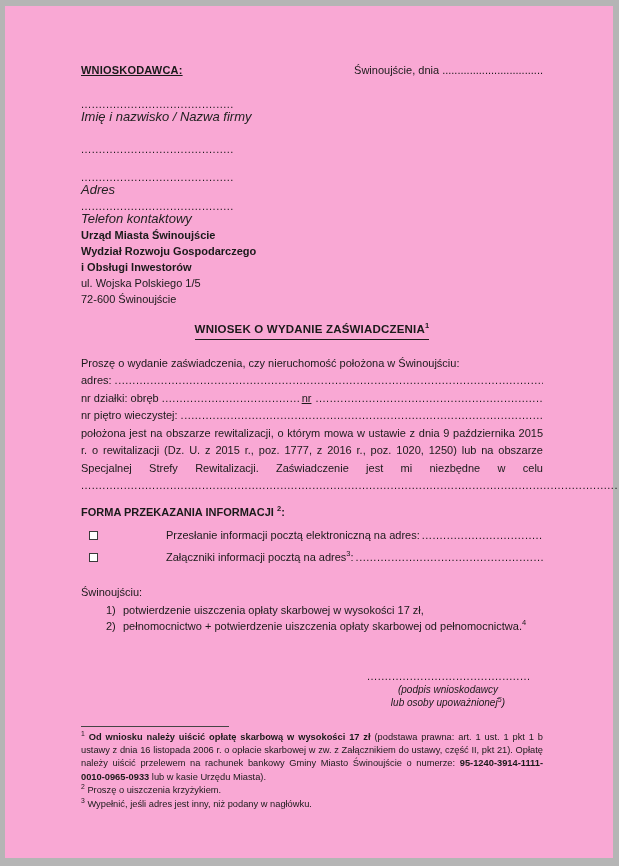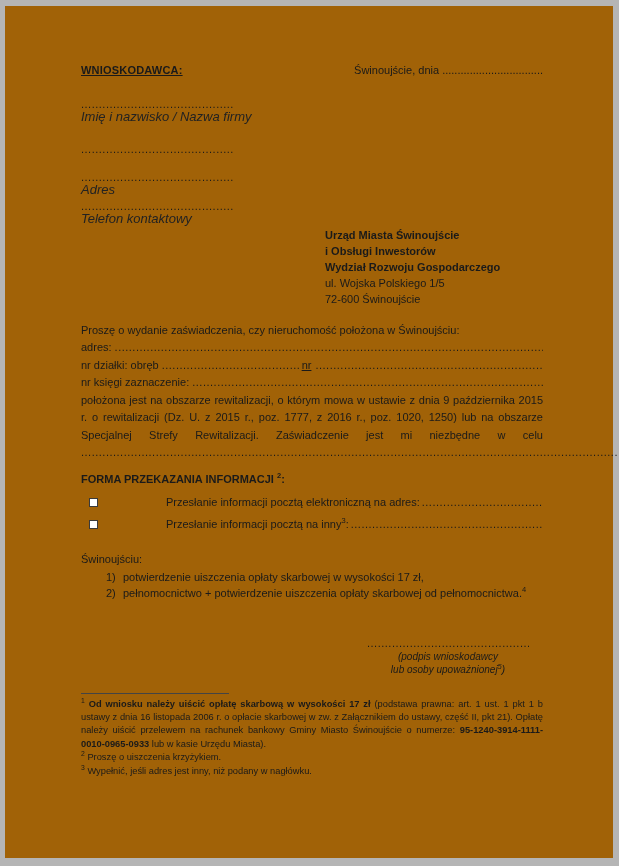--- a/index.html
+++ b/index.html
@@ -5,38 +5,38 @@
   html,body{margin:0;padding:0;}
   body{
     width:619px;height:866px;
     background:#b5b5b5;
     font-family:"Liberation Sans","DejaVu Sans",sans-serif;
     color:#1a1a1a;
     position:relative;
   }
   .page{
     position:absolute;left:5px;top:6px;width:608px;height:852px;
-    background:#a16207;
+    background:#f9a8d4;
   }
   .content{
     padding:56px 70px 0 76px;
     font-size:11px;line-height:17px;
   }
   .bold{font-weight:bold;}
   .row{display:flex;justify-content:space-between;align-items:flex-start;}
   .applicant-label{font-weight:bold;text-decoration:underline;letter-spacing:.2px;}
   .date-line{white-space:nowrap;}
   .dots{white-space:nowrap;overflow:hidden;letter-spacing:.5px;color:#1a1a1a;}
   .field-dots{display:block;width:152px;height:13px;line-height:13px;margin-top:0;}
   .field-label{font-style:italic;font-size:13px;line-height:11px;min-height:11px;color:#222;}
   .f1{margin-top:19px;}
   .f2{margin-top:21px;}
   .f3{margin-top:15px;}
   .f4{margin-top:5px;}
-  .recipient{margin-left:244px;margin-top:3px;line-height:16px;}
+  .recipient{margin-top:3px;line-height:16px;}
   .doc-title{margin-top:14px;text-align:center;}
   .doc-title .t{
     display:inline-block;font-weight:bold;font-size:11.5px;
     border-bottom:1.4px solid #1a1a1a;padding-bottom:1px;letter-spacing:.2px;
   }
   sup{font-size:7.5px;line-height:0;vertical-align:super;}
   .request{margin-top:15px;}
   .leader-row{display:flex;line-height:17.5px;height:17.5px;overflow:hidden;}
   .leader-row .lbl{white-space:nowrap;padding-right:3px;}
   .leader-row .fill{flex:1;}
@@ -88,41 +88,44 @@
       <span class="dots field-dots">..............................................................................................................................................................................................................................................................................................................</span>
       <div class="field-label">Adres</div>
     </div>
     <div class="f4">
       <span class="dots field-dots">..............................................................................................................................................................................................................................................................................................................</span>
       <div class="field-label">Telefon kontaktowy</div>
     </div>
 
     <div class="recipient">
       <div class="bold">Urząd Miasta Świnoujście</div>
+      <div class="bold">Wydział Rozwoju Gospodarczego</div>
       <div class="bold">i Obsługi Inwestorów</div>
-      <div class="bold">Wydział Rozwoju Gospodarczego</div>
       <div>ul. Wojska Polskiego 1/5</div>
       <div>72-600 Świnoujście</div>
     </div>
 
+    <div class="doc-title">
+      <span class="t"><span>WNIOSEK O WYDANIE ZAŚWIADCZENIA</span><sup>1</sup></span>
+    </div>
 
     <div class="request">
       <div>Proszę o wydanie zaświadczenia, czy nieruchomość położona w Świnoujściu:</div>
       <div class="leader-row">
         <span class="lbl">adres:</span>
         <span class="dots fill">..............................................................................................................................................................................................................................................................................................................</span>
       </div>
       <div class="leader-row">
         <span class="lbl">nr działki: obręb</span>
         <span class="dots fixed">..............................................................................................................................................................................................................................................................................................................</span>
         <span class="lbl mid">nr</span>
         <span class="dots fill">..............................................................................................................................................................................................................................................................................................................</span>
       </div>
       <div class="leader-row">
-        <span class="lbl">nr księgi zaznaczenie:</span>
+        <span class="lbl">nr piętro wieczystej:</span>
         <span class="dots fill">..............................................................................................................................................................................................................................................................................................................</span>
       </div>
       <div class="just"><span>położona jest na obszarze rewitalizacji, o którym mowa w ustawie z dnia 9 października 2015 r. o rewitalizacji (Dz. U. z 2015 r., poz. 1777, z 2016 r., poz. 1020, 1250) lub na obszarze Specjalnej Strefy Rewitalizacji. Zaświadczenie jest mi niezbędne w celu </span><span class="celu-dots">..........................................................................................................................................................................</span></div>
     </div>
 
     <div class="section-heading"><span>FORMA PRZEKAZANIA INFORMACJI </span><sup>2</sup><span>:</span></div>
 
     <div class="options">
       <div class="option">
         <span class="checkbox"></span>
@@ -130,21 +133,21 @@
           <div class="option-line">
             <span class="lbl">Przesłanie informacji pocztą elektroniczną na adres:</span>
             <span class="dots fill">..............................................................................................................................................................................................................................................................................................................</span>
           </div>
         </div>
       </div>
       <div class="option">
         <span class="checkbox"></span>
         <div class="option-body">
           <div class="option-line">
-            <span class="lbl"><span>Przesłanie informacji pocztą na inny</span><sup>3</sup><span>:</span></span>
+            <span class="lbl"><span>Załączniki informacji pocztą na adres</span><sup>3</sup><span>:</span></span>
             <span class="dots fill">..............................................................................................................................................................................................................................................................................................................</span>
           </div>
         </div>
       </div>
     </div>
 
     <div class="attachments">
       <div>Świnoujściu:</div>
       <div class="attach-item">
         <span class="attach-num">1)</span>

